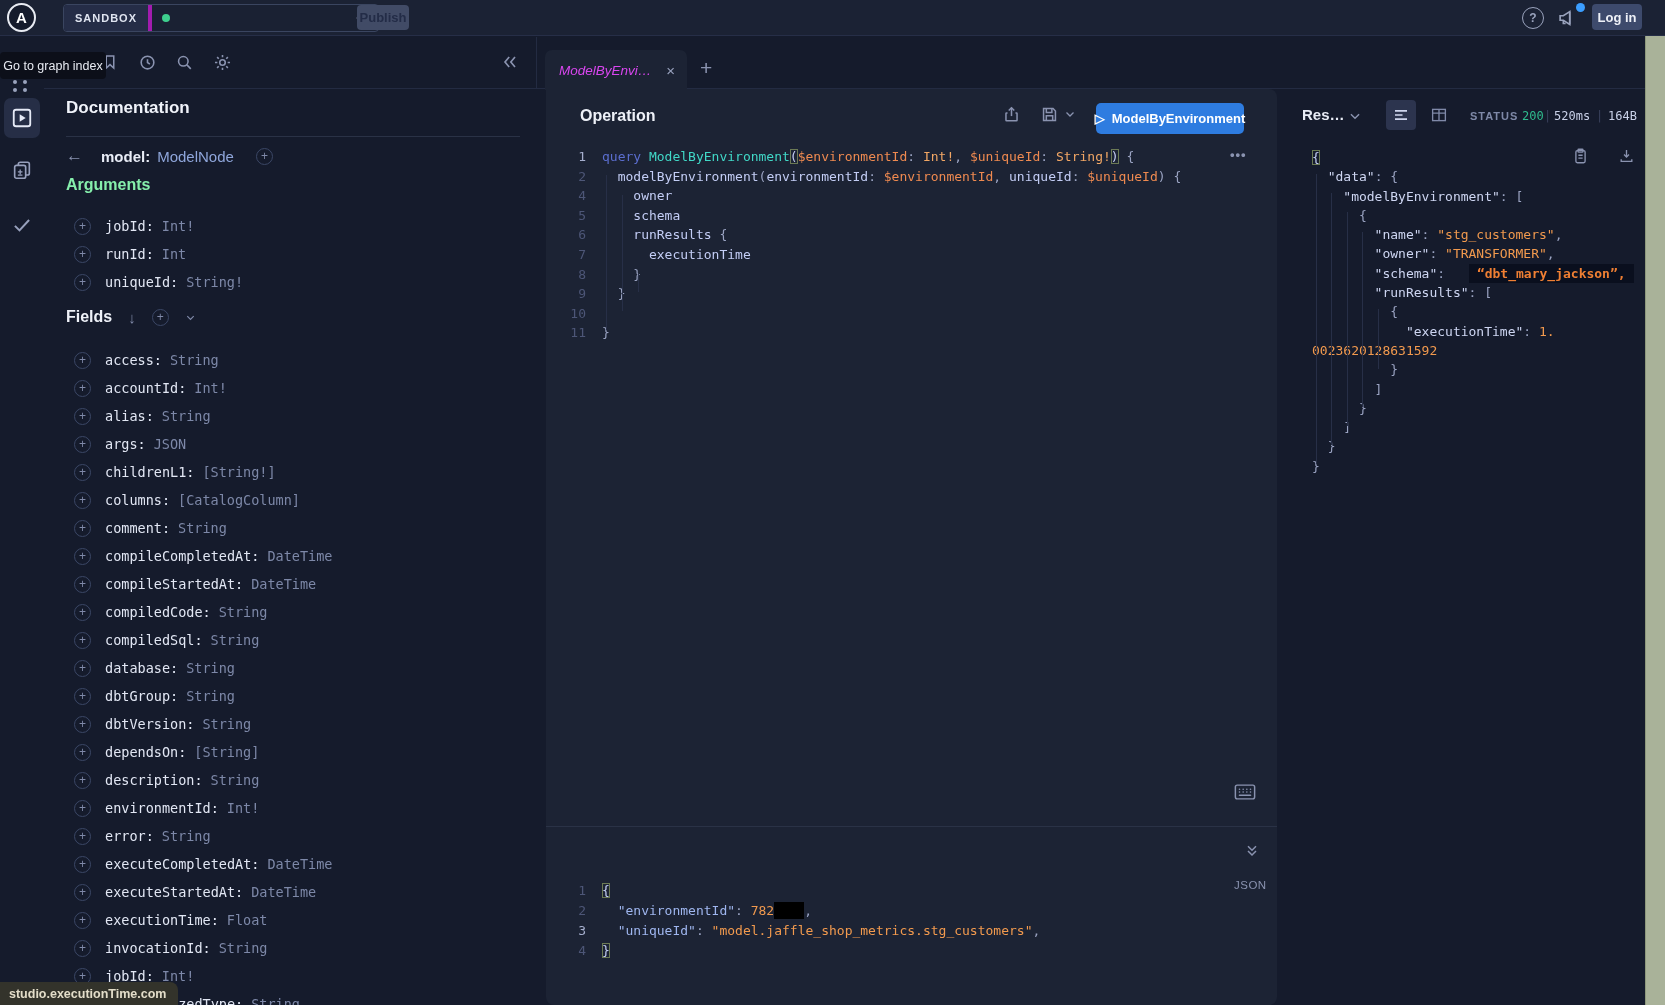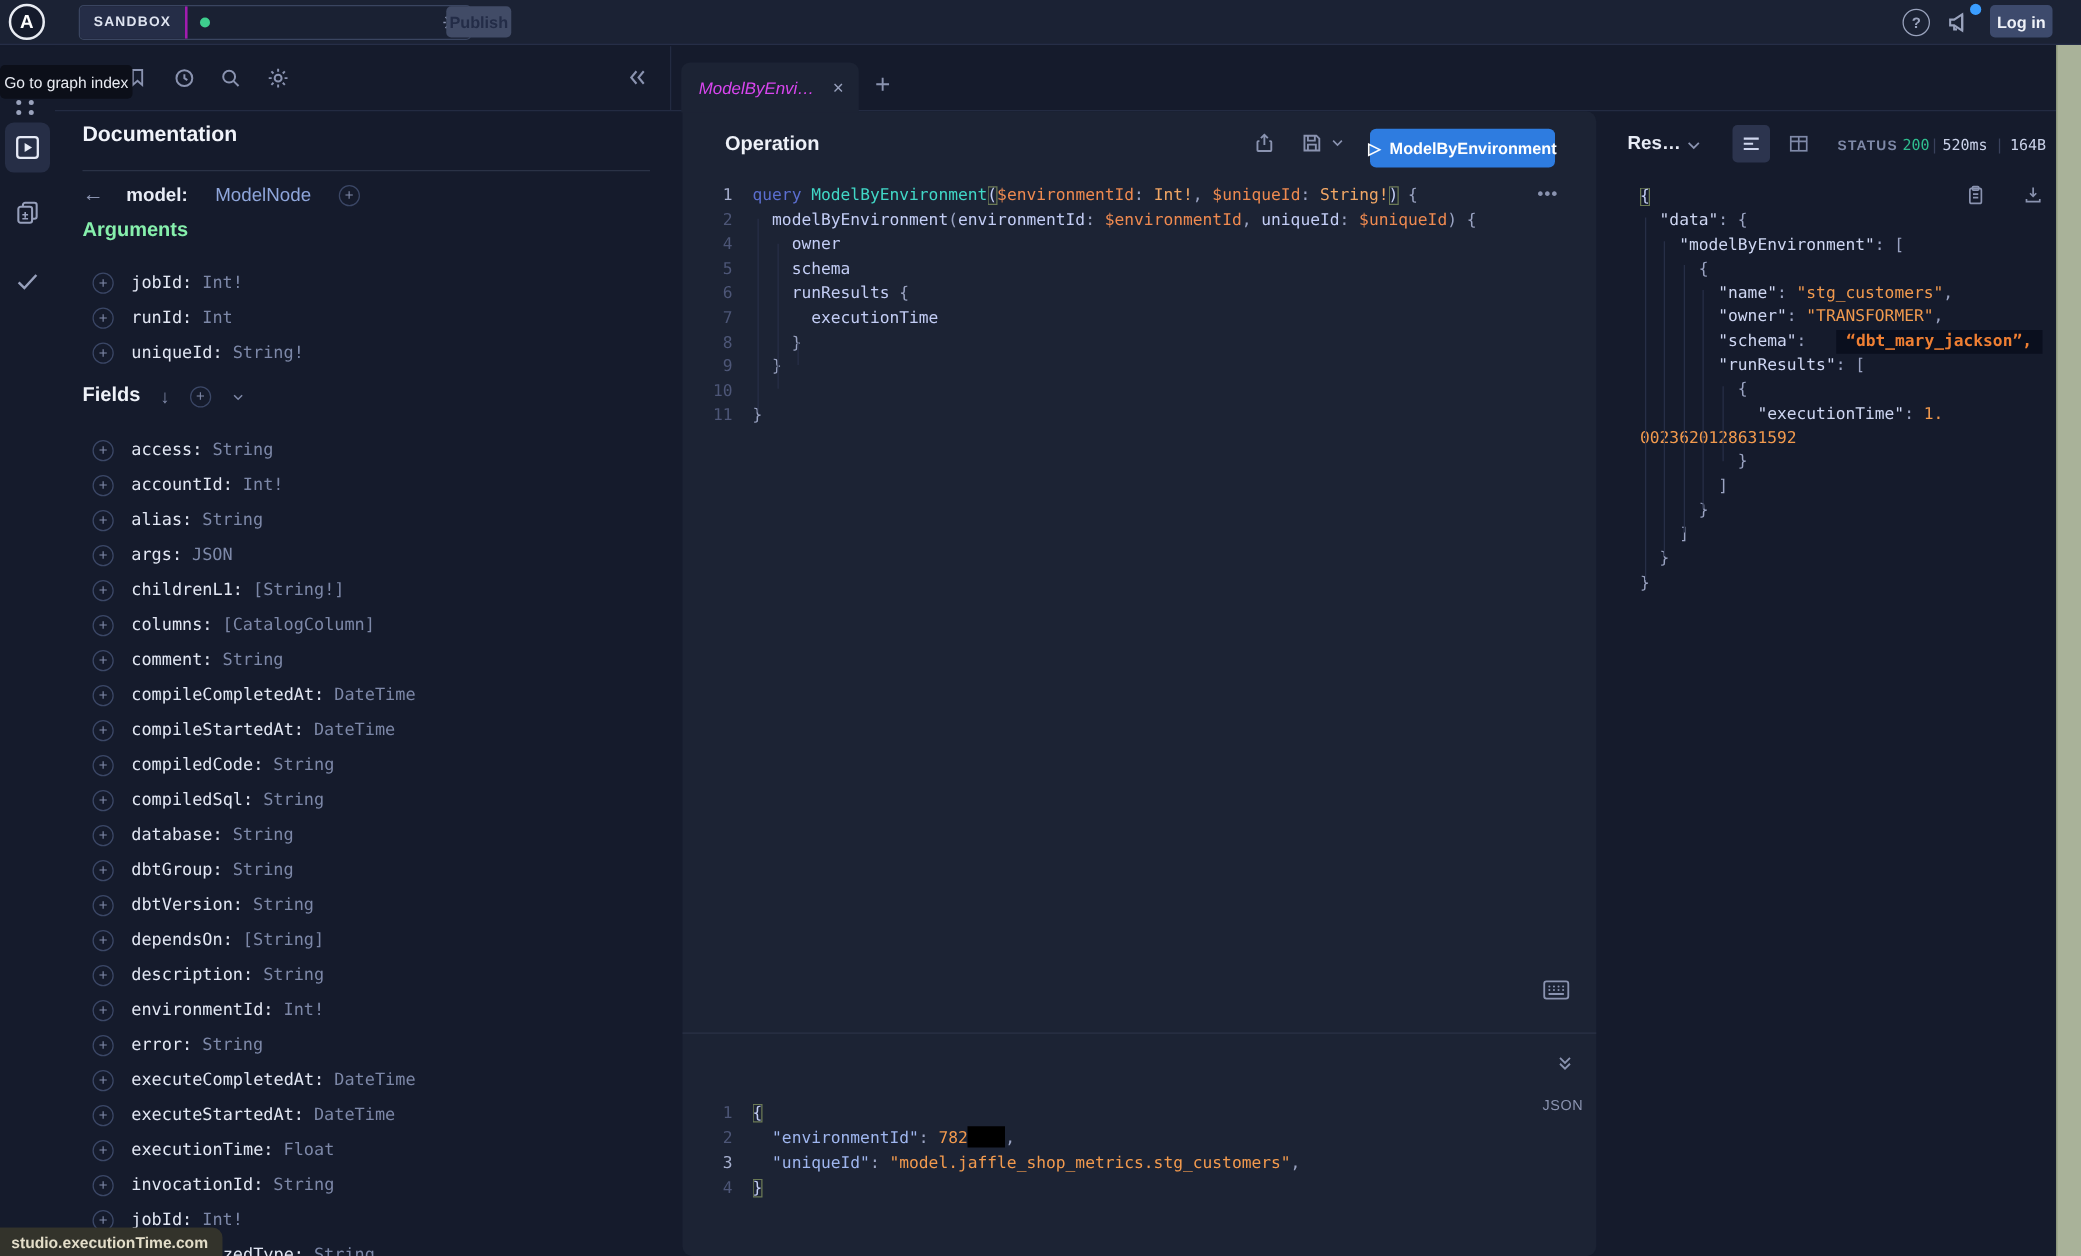--- a/index.html
+++ b/index.html
@@ -12,21 +12,21 @@
 
   
   .topbar { position:absolute; left:0; top:0; width:1665px; height:36px;
     background:#1b2234; border-bottom:1px solid #262e47; z-index:30; }
   .logo { position:absolute; left:7px; top:3px; width:29px; height:29px; border:2px solid #e8ebf2;
     border-radius:50%; display:flex; align-items:center; justify-content:center;
     font-weight:bold; font-size:15px; color:#ffffff; background:#151b2c; }
   .url-group { position:absolute; left:63px; top:4px; height:28px; display:flex; align-items:stretch;
     border:1px solid #3a4560; border-radius:4px; overflow:hidden; background:#1a2133; }
   .sandbox-badge { display:flex; align-items:center; padding:0 11px; background:#252d47;
-    border-right:2px solid #a21caf; font-size:11px; font-weight:bold; letter-spacing:1px; color:#dfe4f0; }
+    border-right:4px solid #a21caf; font-size:11px; font-weight:bold; letter-spacing:1px; color:#dfe4f0; }
   .status-dot { width:8px; height:8px; border-radius:50%; background:#3ecf8e; align-self:center; margin:0 8px 0 10px; }
   .url-input { width:170px; background:transparent; border:none; outline:none; color:#ccd3e8;
     font-size:13px; font-family:"Liberation Sans", sans-serif;margin-top:48px; }
   .url-gear { display:flex; align-items:center; justify-content:center; width:30px; background:transparent;
     border:none; border-left:0; color:#8a93b0; cursor:pointer; }
   .publish { position:absolute; left:357px; top:5px; width:52px; height:25px; background:#414b66;
     border:none; border-radius:4px; color:#232c47; font-weight:bold; font-size:13px; }
   .help-btn { position:absolute; left:1522px; top:7px; width:22px; height:22px; border-radius:50%;
     border:1.5px solid #9aa3bd; color:#9aa3bd; background:transparent; font-size:12px; font-weight:bold;
     display:flex; align-items:center; justify-content:center; }
@@ -53,21 +53,21 @@
   .rail-btn { position:absolute; left:4px; width:36px; height:40px; border:none; background:transparent;
     color:#97a0bc; display:flex; align-items:center; justify-content:center; }
   .rail-btn.active { background:#262e46; border-radius:7px; color:#e6eaf6; }
 
   
   .docs-title { position:absolute; left:66px; top:98px; font-size:17px; font-weight:bold; color:#f0f3fa; }
   .docs-divider { position:absolute; left:66px; top:136px; width:454px; height:1px; background:#2a3246; }
   .crumb { position:absolute; left:66px; top:144px; height:24px; display:flex; align-items:center; }
   .crumb .back { color:#8a93b0; font-size:17px; background:none; border:none; margin-right:18px; }
   .crumb .fname { font-weight:bold; font-size:15px; color:#e8ecf6; }
-  .crumb .ftype { font-size:15px; color:#8fa6db; margin-left:22px; }
+  .crumb .ftype { font-size:15px; color:#8fa6db; margin-left:7px; }
   .plus-circle { width:17px; height:17px; border-radius:50%; border:1px solid #3b4766; color:#7f89a8;
     font-size:12px; line-height:15px; text-align:center; background:transparent; display:inline-block; flex:none; }
   .crumb .plus-circle { margin-left:22px; }
   .sec-title { position:absolute; left:66px; font-size:16px; font-weight:bold; color:#86efac; }
   .fields-head { position:absolute; left:66px; top:308px; display:flex; align-items:center; gap:16px; }
   .fields-head .t { font-size:16px; font-weight:bold; color:#eef1f8; }
   .fields-head .sort { color:#7f89a8; font-size:15px; background:none; border:none; }
   .fields-head .chev { color:#7f89a8; font-size:11px; background:none; border:none; }
   .doc-list { position:absolute; left:66px; width:456px; }
   .doc-row { height:28px; display:flex; align-items:center; cursor:pointer; }

